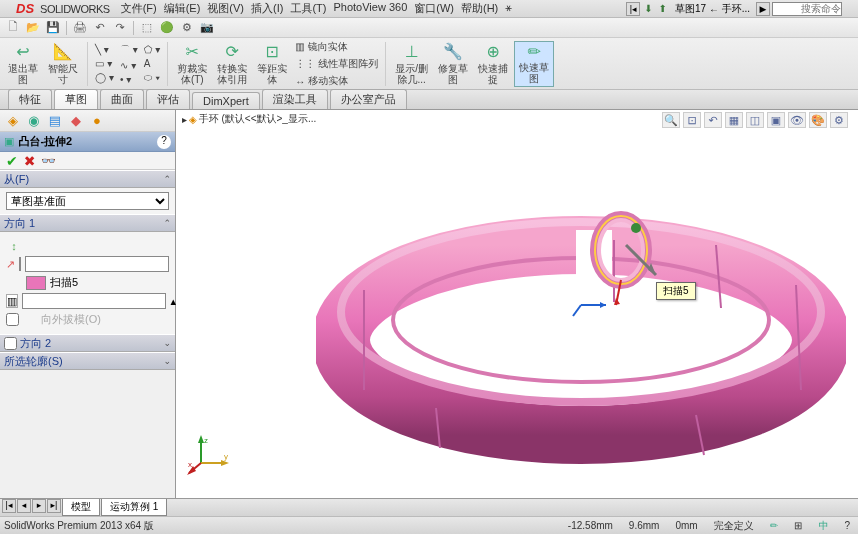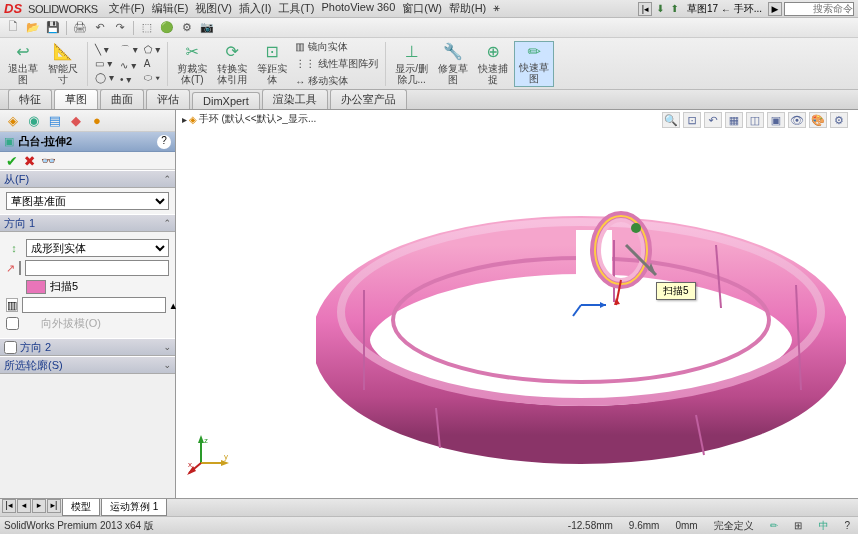--- a/index.html
+++ b/index.html
@@ -1,19 +1,19 @@
 <!DOCTYPE html>
 <html><head>
 <meta charset="utf-8">
 <style>
 * { margin: 0; padding: 0; box-sizing: border-box; font-family: "Microsoft YaHei", Arial, sans-serif; }
 body { width: 858px; height: 534px; overflow: hidden; background: #fff; font-size: 11px; }
 
 
-.titlebar { height: 18px; background: linear-gradient(#e8e8e8,#d8d8d8); display: flex; align-items: center; padding: 0 4px; border-bottom: 1px solid #bbb; }
+.titlebar { height: 18px; background: linear-gradient(#e8e8e8,#d8d8d8); display: flex; align-items: center; padding: 0 16px; border-bottom: 1px solid #bbb; }
 .logo { color: #d22; font-weight: bold; font-style: italic; font-size: 13px; margin-right: 6px; }
 .logo-txt { color: #333; font-weight: normal; letter-spacing: -0.5px; }
 .menu { display: flex; gap: 1px; margin-left: 8px; }
 .menu-item { font-size: 11px; color: #333; padding: 1px 3px; cursor: pointer; }
 .title-right { margin-left: auto; display: flex; align-items: center; gap: 2px; }
 .title-right input { font-size: 10px; width: 70px; height: 14px; border: 1px solid #888; text-align: right; }
 .mini-btn { width: 14px; height: 14px; background: #ddd; border: 1px solid #999; font-size: 9px; display: flex; align-items: center; justify-content: center; }
 .arrow-nav { font-size: 10px; color: #3a7a3a; padding: 0 2px; }
 
 
@@ -226,21 +226,20 @@
     <div class="section-body">
       <select class="combo"><option>草图基准面</option></select>
     </div>
     <div class="section-hdr">
         <span>方向 1</span>
         <span class="caret">⌃</span>
       </div>
     <div class="section-body">
       <div class="row">
         <span class="small-ic" style="color:#5a5;">↕</span>
-        <select class="combo" style="flex:1;"><option>成形到实体</option></select>
       </div>
       <div class="row">
         <span class="small-ic" style="color:#d55;">↗</span>
         <span class="blue-sw"></span>
         <input type="text" style="">
       </div>
       <div class="row">
         <span class="small-ic">&nbsp;</span>
         <span class="color-sw"></span>
         <span>扫描5</span>

